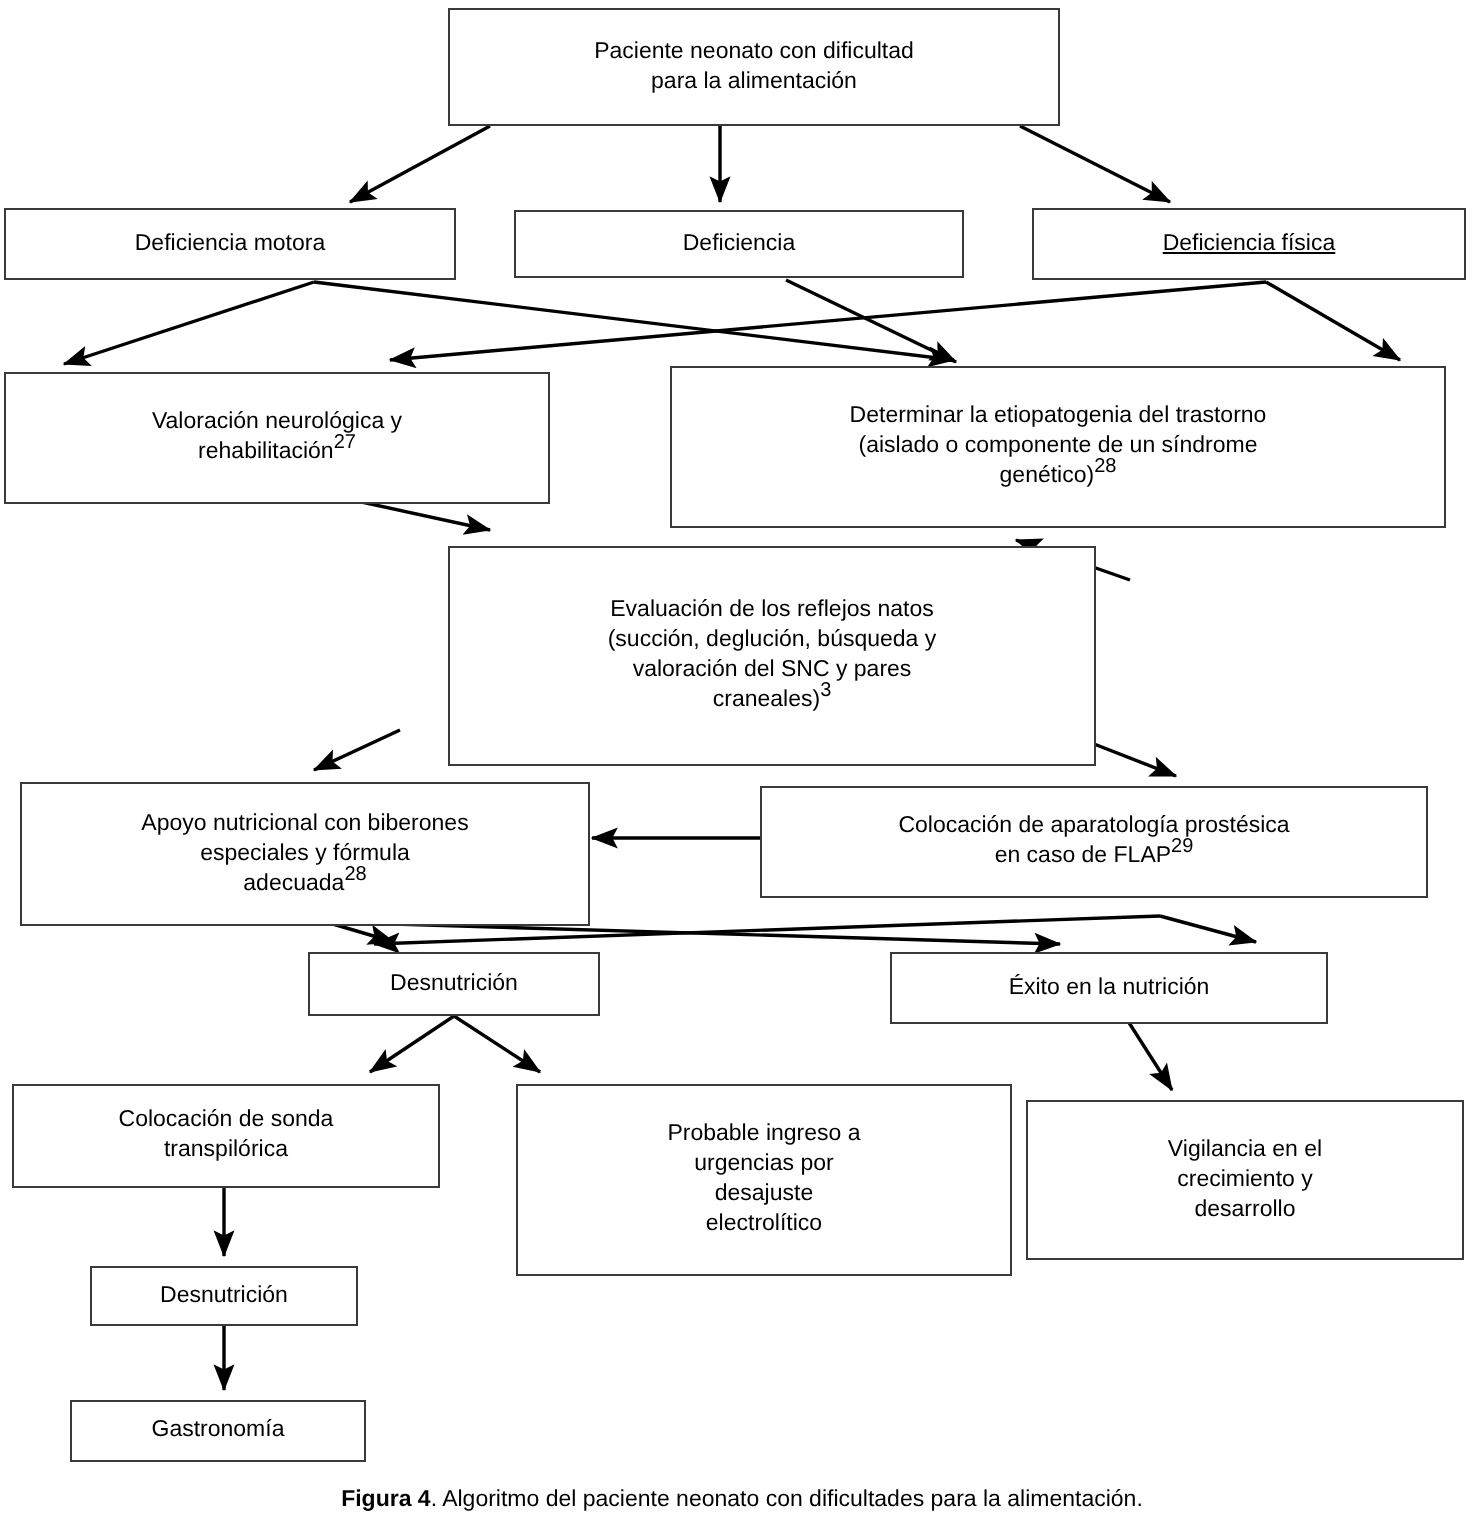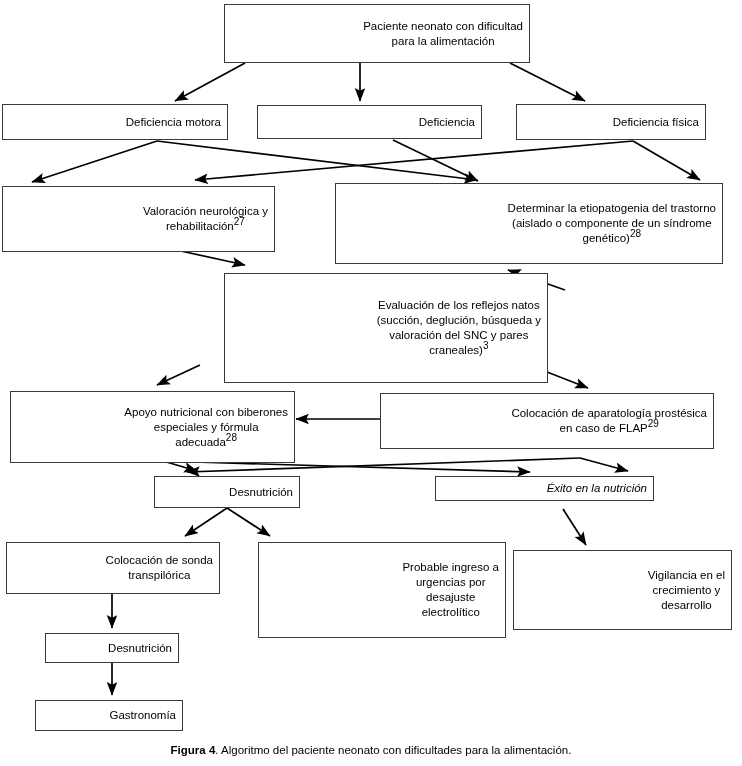--- a/index.html
+++ b/index.html
@@ -29,21 +29,21 @@
     pointer-events: none;
     z-index: 1;
   }
   .node {
     position: absolute;
     border: 1px solid #3a3a3a;
     background: #ffffff;
     box-sizing: border-box;
     display: flex;
     align-items: center;
-    justify-content: flex-end;
+    justify-content: center;
     text-align: center;
     z-index: 2;
   }
   .node .label {
     font-size: 11.5px;
     line-height: 15px;
     padding: 0 6px;
     white-space: pre-line;
     color: #000;
   }
@@ -103,42 +103,42 @@
   <div id="node-layer">
       <div class="node" style="left: 224px; top: 4px; width: 306px; height: 59px; border-color: rgb(58, 58, 58);">
         <div class="label">Paciente neonato con dificultad<br>para la alimentación</div>
       </div>
       <div class="node" style="left: 2px; top: 104px; width: 226px; height: 36px; border-color: rgb(58, 58, 58);">
         <div class="label">Deficiencia motora</div>
       </div>
       <div class="node" style="left: 257px; top: 105px; width: 225px; height: 34px; border-color: rgb(58, 58, 58);">
         <div class="label">Deficiencia</div>
       </div>
-      <div class="node" style="left: 516px; top: 104px; width: 190px; height: 36px; border-color: rgb(58, 58, 58);">
+      <div class="node" style="left: 516px; top: 104px; width: 217px; height: 36px; border-color: rgb(58, 58, 58); text-decoration: underline;">
         <div class="label">Deficiencia física</div>
       </div>
       <div class="node" style="left: 2px; top: 186px; width: 273px; height: 66px; border-color: rgb(58, 58, 58);">
         <div class="label">Valoración neurológica y<br>rehabilitación<sup>27</sup></div>
       </div>
       <div class="node" style="left: 335px; top: 183px; width: 388px; height: 81px; border-color: rgb(58, 58, 58);">
         <div class="label">Determinar la etiopatogenia del trastorno<br>(aislado o componente de un síndrome<br>genético)<sup>28</sup></div>
       </div>
       <div class="node" style="left: 200px; top: 273px; width: 324px; height: 110px; border-color: rgb(58, 58, 58); margin-left: 24px;">
         <div class="label">Evaluación de los reflejos natos<br>(succión, deglución, búsqueda y<br>valoración del SNC y pares<br>craneales)<sup>3</sup></div>
       </div>
       <div class="node" style="left: 10px; top: 391px; width: 285px; height: 72px; border-color: rgb(58, 58, 58);">
         <div class="label">Apoyo nutricional con biberones<br>especiales y fórmula<br>adecuada<sup>28</sup></div>
       </div>
       <div class="node" style="left: 380px; top: 393px; width: 334px; height: 56px; border-color: rgb(58, 58, 58);">
         <div class="label">Colocación de aparatología prostésica<br>en caso de FLAP<sup>29</sup></div>
       </div>
       <div class="node" style="left: 154px; top: 476px; width: 146px; height: 32px; border-color: rgb(58, 58, 58);">
         <div class="label">Desnutrición</div>
       </div>
-      <div class="node" style="left: 435px; top: 476px; width: 219px; height: 25px; border-color: rgb(58, 58, 58); font-style: italic;">
+      <div class="node" style="left: 445px; top: 476px; width: 219px; height: 36px; border-color: rgb(58, 58, 58);">
         <div class="label">Éxito en la nutrición</div>
       </div>
       <div class="node" style="left: 6px; top: 542px; width: 214px; height: 52px; border-color: rgb(58, 58, 58);">
         <div class="label">Colocación de sonda<br>transpilórica</div>
       </div>
       <div class="node" style="left: 258px; top: 542px; width: 248px; height: 96px; border-color: rgb(58, 58, 58);">
         <div class="label">Probable ingreso a<br>urgencias por<br>desajuste<br>electrolítico</div>
       </div>
       <div class="node" style="left: 513px; top: 550px; width: 219px; height: 80px; border-color: rgb(58, 58, 58);">
         <div class="label">Vigilancia en el<br>crecimiento y<br>desarrollo</div>

